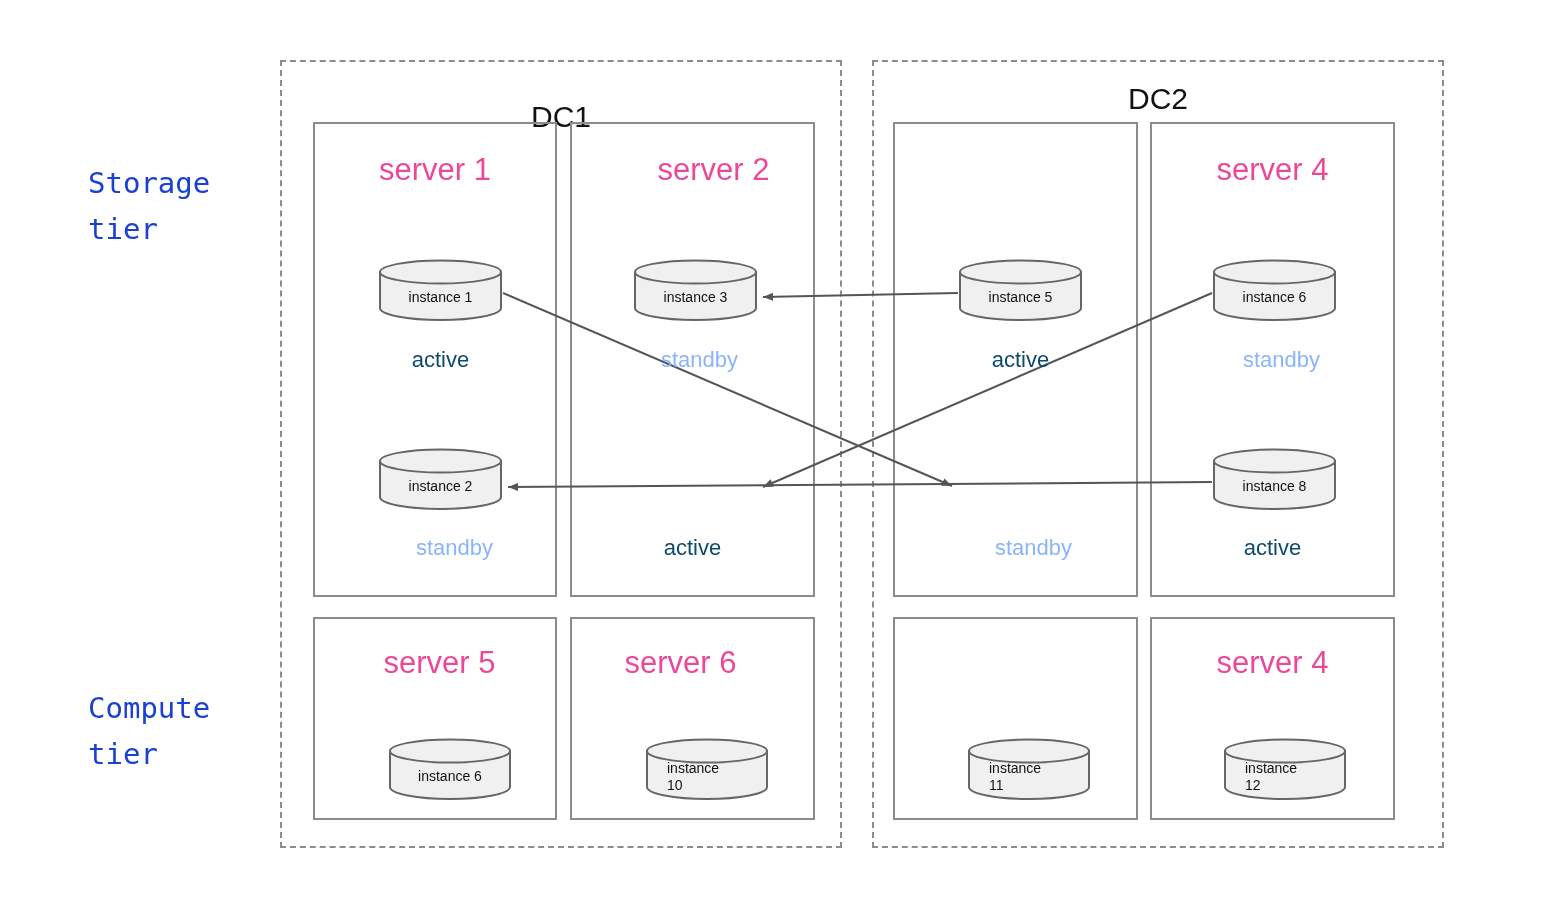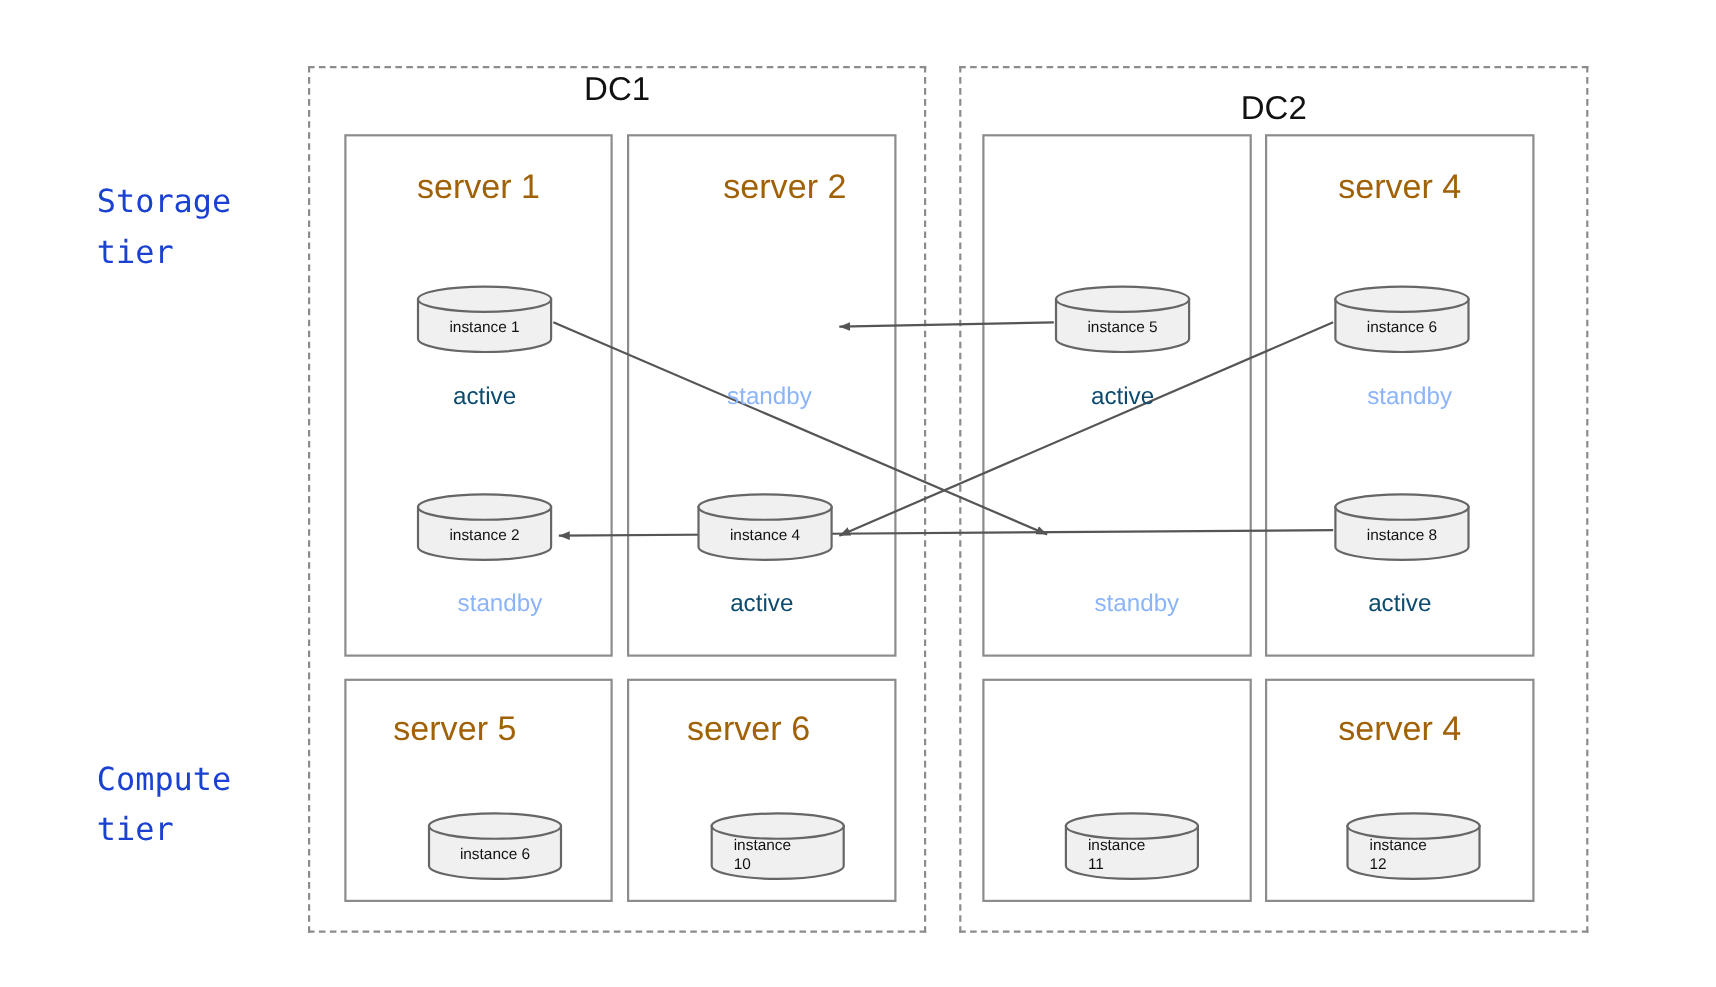--- a/index.html
+++ b/index.html
@@ -53,21 +53,21 @@
   .server-box {
     position: absolute;
     border: 2px solid #8c8c8c;
     box-sizing: border-box;
     background: transparent;
   }
   .server-title {
     position: absolute;
     text-align: center;
     font-size: 31px;
-    color: #a16207;
+    color: #ec4899;
     white-space: nowrap;
   }
 
   
   .cyl {
     position: absolute;
   }
   .cyl svg { display: block; }
   .cyl-label {
     position: absolute;
@@ -104,38 +104,38 @@
 <body>
 
 <div id="canvas">
 
   <div class="tier-label" style="left:88px; top:160px;">Storage
 tier</div>
   <div class="tier-label" style="left:88px; top:685px;">Compute
 tier</div>
 
   <div class="dc-box" style="left:280px; top:60px; width:562px; height:788px;"></div>
-  <div class="dc-title" style="left:280px; top:65px; width:562px;">DC1</div>
+  <div class="dc-title" style="left:280px; top:100px; width:562px;">DC1</div>
 
   <div class="dc-box" style="left:872px; top:60px; width:572px; height:788px;"></div>
   <div class="dc-title" style="left:872px; top:82px; width:572px;">DC2</div>
 
   <div class="server-box" style="left:313px; top:122px; width:244px; height:475px;"></div>
   <div class="server-title" style="left:313px; top:152px; width:244px;">server 1</div>
 
   <div class="server-box" style="left:570px; top:122px; width:245px; height:475px;"></div>
   <div class="server-title" style="left:570px; top:152px; width:287px;">server 2</div>
 
   <div class="server-box" style="left:893px; top:122px; width:245px; height:475px;"></div>
 
   <div class="server-box" style="left:1150px; top:122px; width:245px; height:475px;"></div>
   <div class="server-title" style="left:1150px; top:152px; width:245px;">server 4</div>
 
   <div class="server-box" style="left:313px; top:617px; width:244px; height:203px;"></div>
-  <div class="server-title" style="left:313px; top:645px; width:201px;">server 5</div>
+  <div class="server-title" style="left:313px; top:645px; width:201px;padding-left:26px;">server 5</div>
 
   <div class="server-box" style="left:570px; top:617px; width:245px; height:203px;"></div>
   <div class="server-title" style="left:570px; top:645px; width:221px;">server 6</div>
 
   <div class="server-box" style="left:893px; top:617px; width:245px; height:203px;"></div>
 
   <div class="server-box" style="left:1150px; top:617px; width:245px; height:203px;"></div>
   <div class="server-title" style="left:1150px; top:645px; width:245px;">server 4</div>
 
   <svg id="arrows" viewBox="0 0 1560 897" xmlns="http://www.w3.org/2000/svg">
@@ -163,29 +163,29 @@
 
   <div class="cyl" style="left:378px; top:448px; width:125px; height:62px;">
     <svg width="125" height="62" viewBox="0 0 125 62" xmlns="http://www.w3.org/2000/svg">
       <path d="M2,13 L2,49 A60.5,12 0 0,0 123,49 L123,13 Z" fill="#f0f0f0" stroke="#666666" stroke-width="2"></path>
       <ellipse cx="62.5" cy="13" rx="60.5" ry="11.5" fill="#f0f0f0" stroke="#666666" stroke-width="2"></ellipse>
     </svg>
     <div class="cyl-label" style="top:30px;">instance 2</div>
   </div>
   <div class="state standby" style="left:392px; top:535px; width:125px;">standby</div>
 
+  <div class="cyl" style="left:633px; top:259px; width:125px; height:62px;">
+    <svg width="125" height="62" viewBox="0 0 125 62" xmlns="http://www.w3.org/2000/svg">
+      <path d="M2,13 L2,49 A60.5,12 0 0,0 123,49 L123,13 Z" fill="#f0f0f0" stroke="#666666" stroke-width="2"></path>
+      <ellipse cx="62.5" cy="13" rx="60.5" ry="11.5" fill="#f0f0f0" stroke="#666666" stroke-width="2"></ellipse>
+    </svg>
+    <div class="cyl-label" style="top:30px;">instance 3</div>
+  </div>
   <div class="state standby" style="left:637px; top:347px; width:125px;">standby</div>
 
-  <div class="cyl" style="left:633px; top:448px; width:125px; height:62px;">
-    <svg width="125" height="62" viewBox="0 0 125 62" xmlns="http://www.w3.org/2000/svg">
-      <path d="M2,13 L2,49 A60.5,12 0 0,0 123,49 L123,13 Z" fill="#f0f0f0" stroke="#666666" stroke-width="2"></path>
-      <ellipse cx="62.5" cy="13" rx="60.5" ry="11.5" fill="#f0f0f0" stroke="#666666" stroke-width="2"></ellipse>
-    </svg>
-    <div class="cyl-label" style="top:30px;">instance 4</div>
-  </div>
   <div class="state active" style="left:630px; top:535px; width:125px;">active</div>
 
   <div class="cyl" style="left:958px; top:259px; width:125px; height:62px;">
     <svg width="125" height="62" viewBox="0 0 125 62" xmlns="http://www.w3.org/2000/svg">
       <path d="M2,13 L2,49 A60.5,12 0 0,0 123,49 L123,13 Z" fill="#f0f0f0" stroke="#666666" stroke-width="2"></path>
       <ellipse cx="62.5" cy="13" rx="60.5" ry="11.5" fill="#f0f0f0" stroke="#666666" stroke-width="2"></ellipse>
     </svg>
     <div class="cyl-label" style="top:30px;">instance 5</div>
   </div>
   <div class="state active" style="left:958px; top:347px; width:125px;">active</div>

